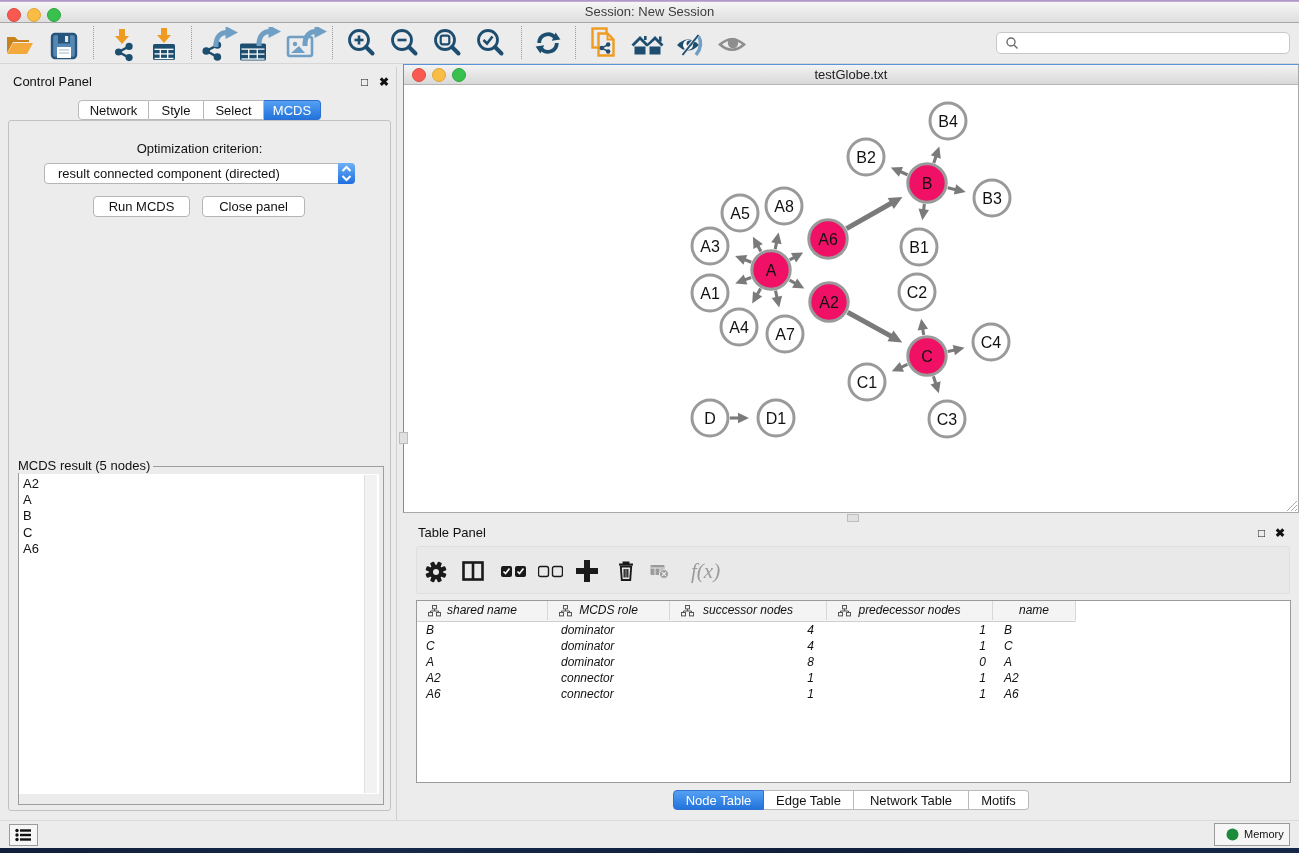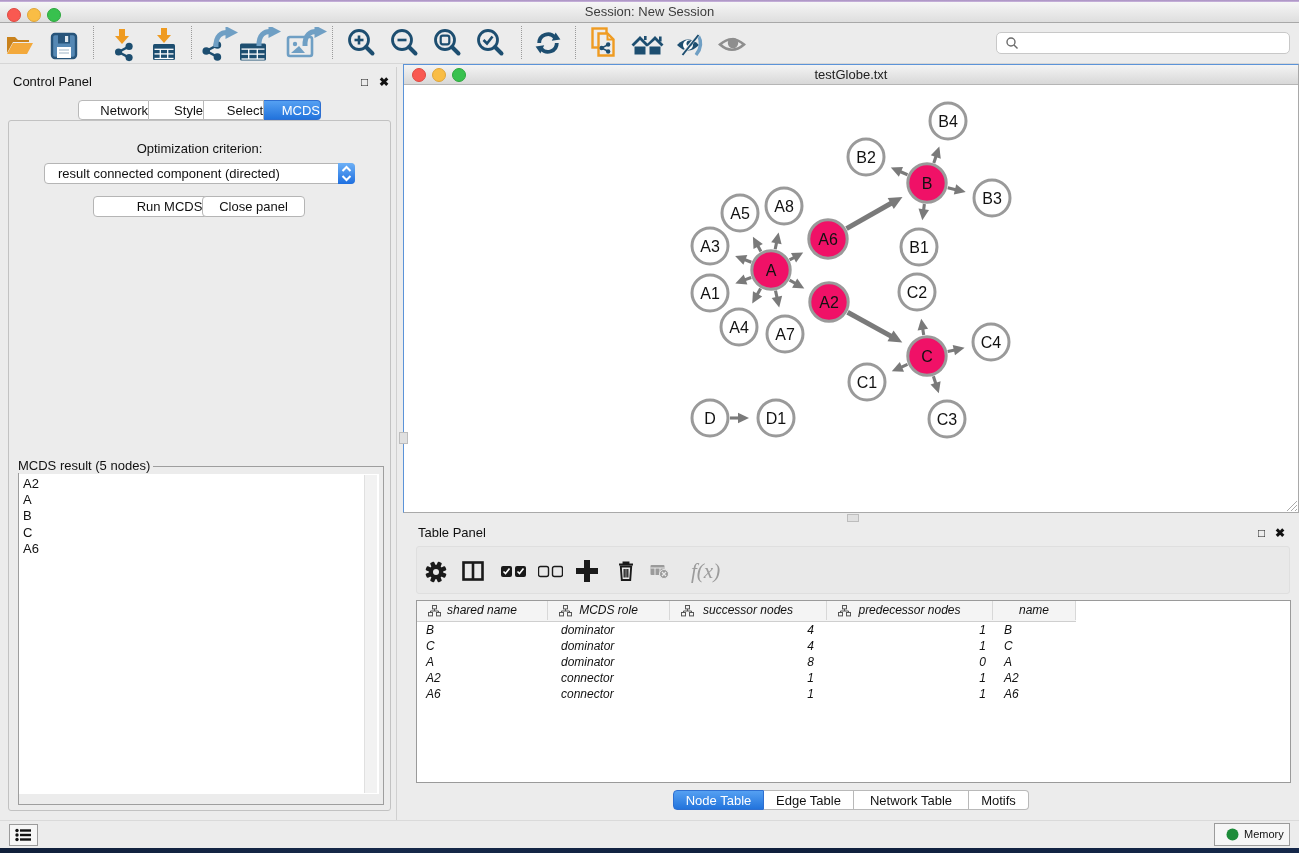--- a/index.html
+++ b/index.html
@@ -15,21 +15,21 @@
 .tl.y{background:#f9bd45;border:0.5px solid #dfa63a;}
 .tl.g{background:#38c14e;border:0.5px solid #2da73e;}
 #toolbar{left:0;top:23px;width:1299px;height:40px;background:#ececec;border-bottom:1px solid #d6d6d6;}
 .tsep{top:3px;height:33px;width:0;border-left:1px dotted #9a9a9a;}
 #searchbox{left:996px;top:9px;width:292px;height:20px;background:#fff;border:1px solid #c8c8c8;border-radius:5px;}
 #cp{left:0;top:67px;width:396px;height:757px;background:#ececec;border-right:1px solid #d0d0d0;}
 #cp h1{position:absolute;left:13px;top:7px;margin:0;font-size:13px;font-weight:normal;color:#111;}
 .winbtns{font-size:12px;color:#111;}
 #cpTabs{position:absolute;left:78px;top:33px;height:20px;display:flex;font-size:13px;}
 #cpTabs div{border:1px solid #b9b9b9;border-left:none;background:#fff;color:#111;
- text-align:right;line-height:20px;box-sizing:border-box;}
+ text-align:center;line-height:20px;box-sizing:border-box;}
 #cpTabs div:first-child{border-left:1px solid #b9b9b9;border-radius:4px 0 0 4px;}
 #cpTabs div:last-child{border-radius:0 4px 4px 0;}
 #cpTabs div.sel{background:linear-gradient(#55a0f2,#2273dc);border-color:#2e6fd0;color:#fff;}
 #cpPanel{position:absolute;left:8px;top:53px;width:381px;height:689px;
  border:1px solid #c2c2c2;border-radius:3px;background:#ececec;}
 #optlabel{left:0;top:20px;width:100%;text-align:center;font-size:13px;color:#111;}
 #dropdown{left:35px;top:42px;width:309px;height:19px;background:#fff;border:1px solid #b5b5b5;border-radius:4px;font-size:13px;color:#111;}
 #dropdown span{position:absolute;left:13px;top:0px;line-height:19px;}
 #dropstep{position:absolute;right:-1px;top:-1px;width:17px;height:21px;border-radius:0 4px 4px 0;
  background:linear-gradient(#6db0f6,#1e6fe0);}
@@ -208,21 +208,21 @@
     </div>
   <div id="cpPanel">
     <div class="abs" id="optlabel">Optimization criterion:</div>
     <div class="abs" id="dropdown">
         <span>result connected component (directed)</span>
       <div id="dropstep"><svg width="17" height="21" viewBox="0 0 17 21">
             <path d="M4.5 8 L8.5 4 L12.5 8" fill="none" stroke="#fff" stroke-width="2"></path>
             <path d="M4.5 13 L8.5 17 L12.5 13" fill="none" stroke="#fff" stroke-width="2"></path>
           </svg></div>
     </div>
-    <div class="abs btn" style="left:84px;top:75px;width:95px;padding-left:28px;">Run MCDS</div>
+    <div class="abs btn" style="left:84px;top:75px;width:95px;">Run MCDS</div>
     <div class="abs btn" style="left:193px;top:75px;width:101px;">Close panel</div>
     <div class="abs" id="fieldset"></div>
     <div class="abs" id="fieldlabel">MCDS result (5 nodes)</div>
     <div class="abs" id="listbox">A2<br>A<br>B<br>C<br>A6</div>
     <div class="abs" id="listscroll"></div>
   </div>
 </div>
 <div class="abs" id="netwin">
   <div class="abs" id="nettitle">
     <div class="abs tl r" style="left:8px;top:3px;"></div>

